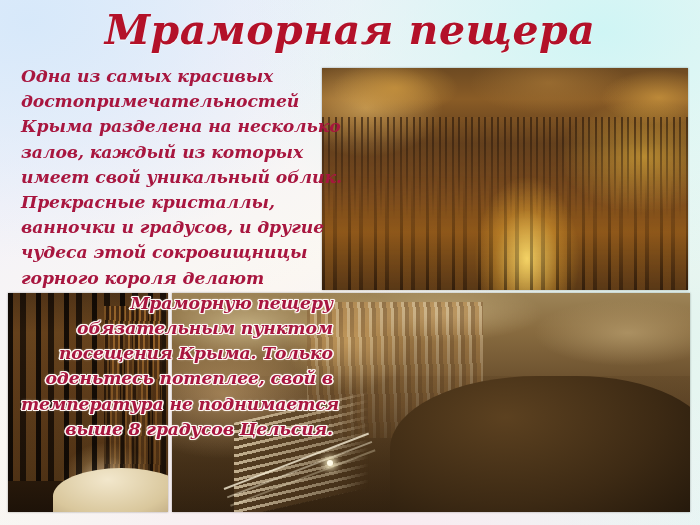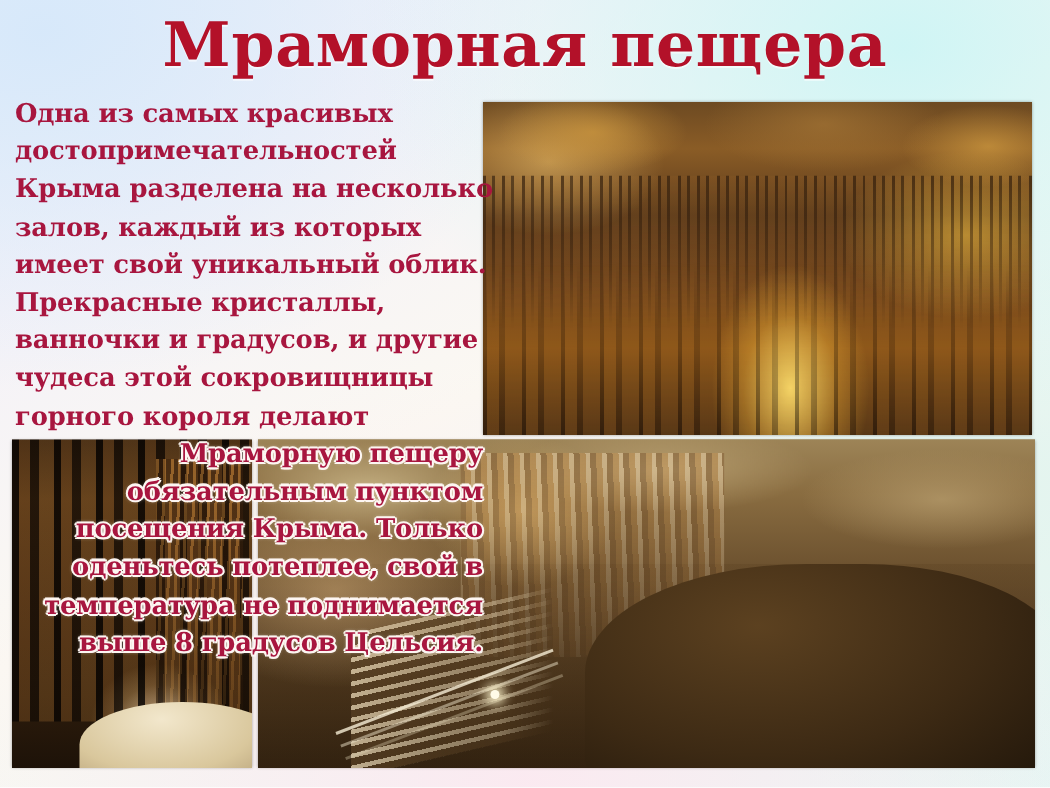--- a/index.html
+++ b/index.html
@@ -28,20 +28,21 @@
     top: 4px;
     width: 700px;
     text-align: center;
     font-size: 41px;
     line-height: 52px;
     font-weight: bold;
     color: #b31129;
     letter-spacing: 0.5px;
     text-shadow: 0 1px 0 rgba(255,255,255,0.6);
     white-space: nowrap;
+    font-style: italic;
   }
 
   
   .photo {
     position: absolute;
     overflow: hidden;
     box-shadow: 0 0 2px rgba(0,0,0,0.35);
   }
 
   
@@ -176,28 +177,29 @@
   #photo-br .lamp {
     position: absolute; left: 30%; bottom: 21%;
     width: 6px; height: 6px; border-radius: 50%;
     background: #fffbe8;
     box-shadow: 0 0 7px 4px rgba(255,246,206,0.85);
   }
 
   
   #body-text {
     position: absolute;
-    left: 10px;
+    left: 21px;
     top: 64px;
     width: 312px;
     font-size: 17.2px;
     line-height: 25.2px;
     font-weight: bold;
     color: #a8163f;
     letter-spacing: -0.1px;
+    font-style: italic;
   }
   #body-text .ln {
     display: block;
     white-space: nowrap;
   }
   
   #body-text .ln.over {
     text-shadow:
       -1.4px 0 0 #fdf6f2,  1.4px 0 0 #fdf6f2,
        0 -1.4px 0 #fdf6f2,  0 1.4px 0 #fdf6f2,

